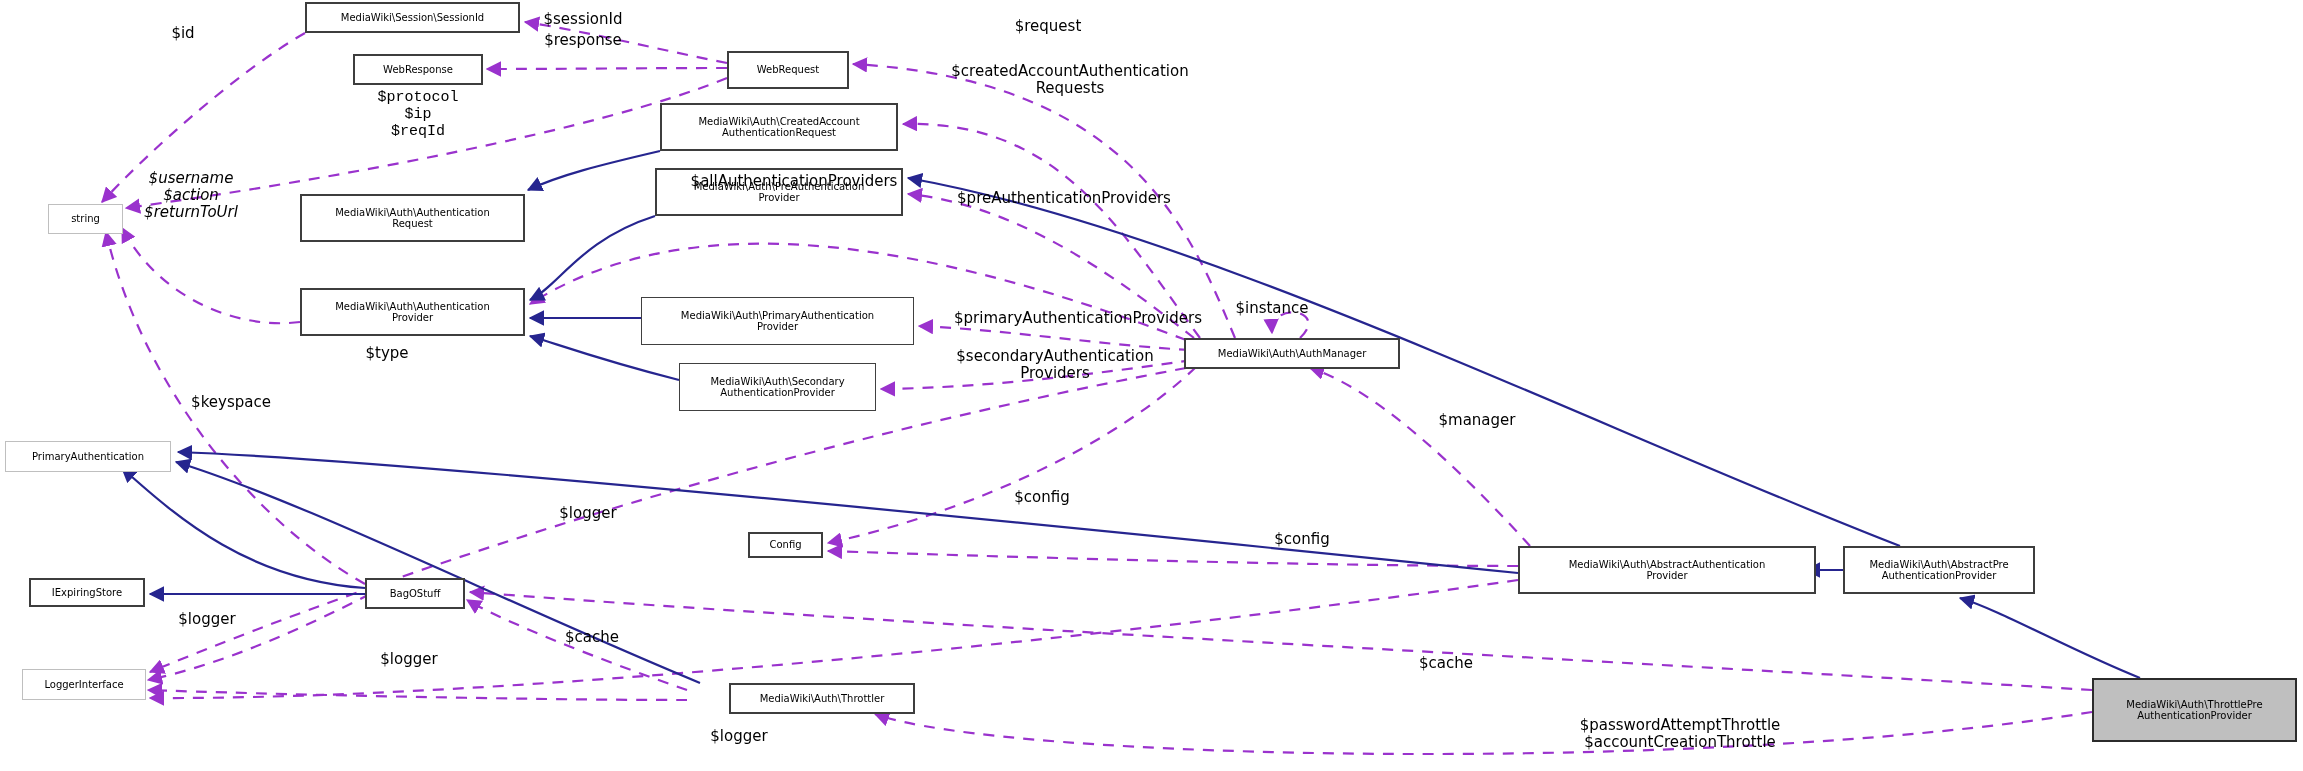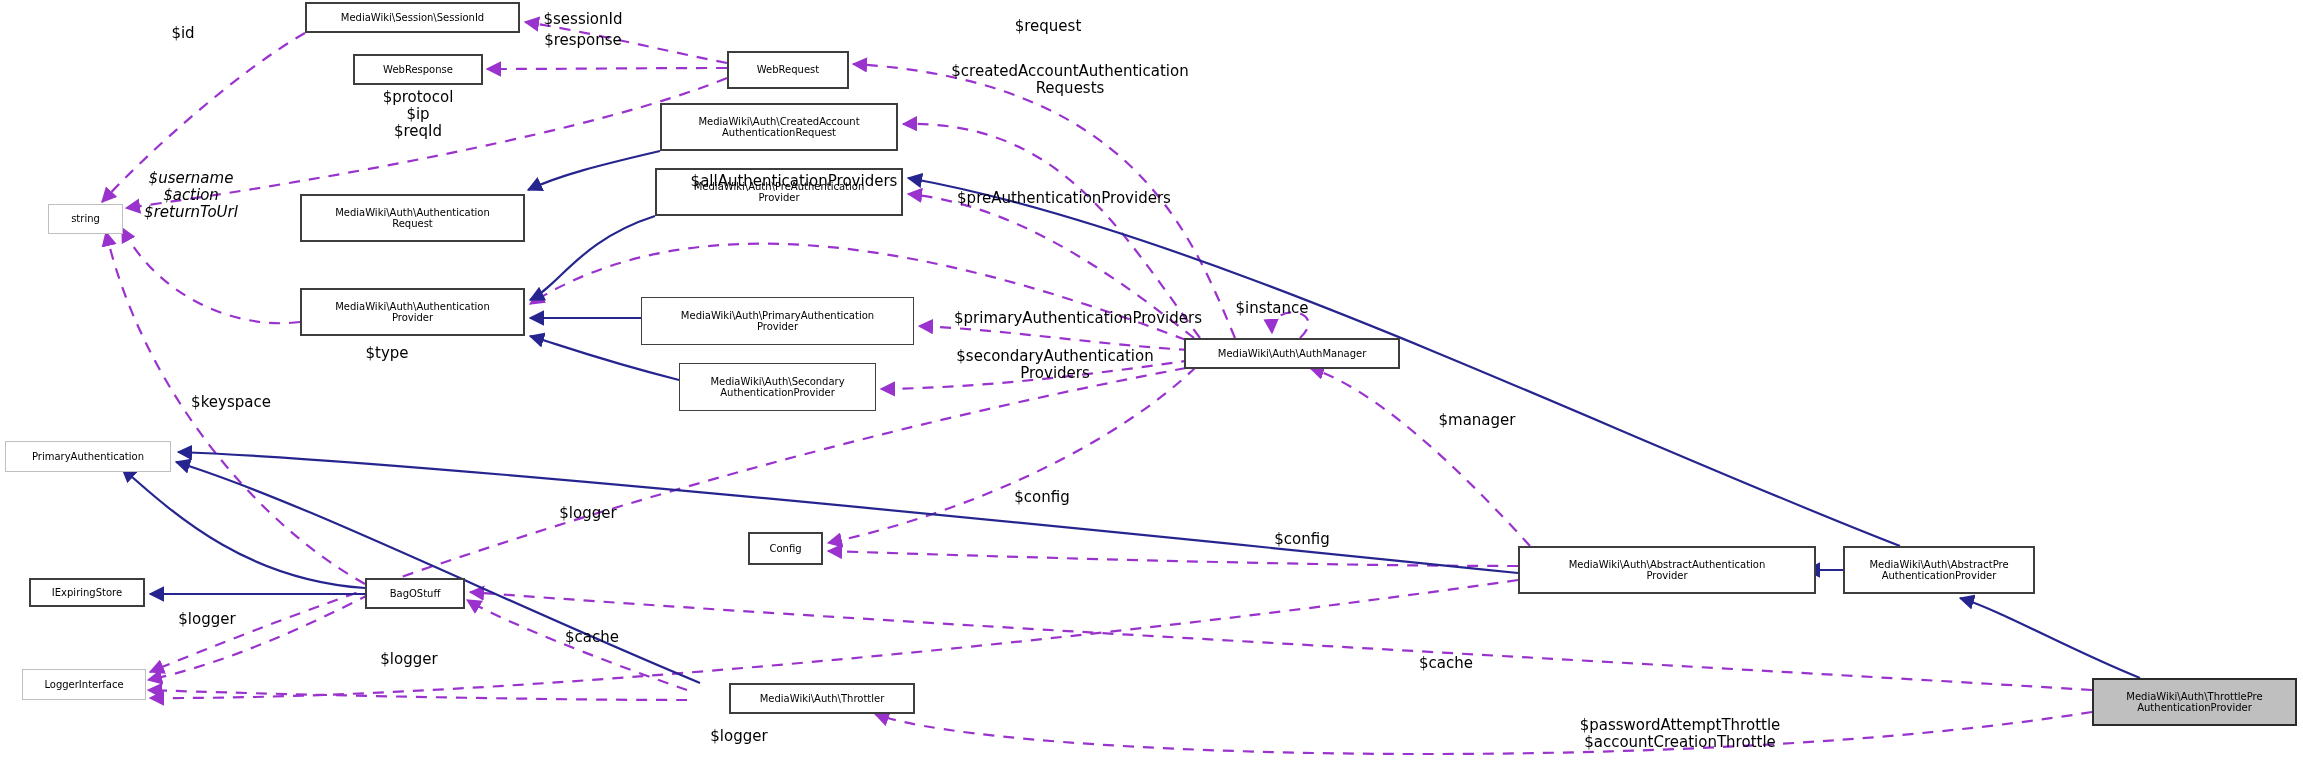--- a/index.html
+++ b/index.html
@@ -151,38 +151,38 @@
       <div class="node thick" style="left: 300px; top: 194px; width: 225px; height: 48px;">MediaWiki\Auth\Authentication
 Request</div>
       <div class="node thick" style="left: 300px; top: 288px; width: 225px; height: 48px;">MediaWiki\Auth\Authentication
 Provider</div>
       <div class="node" style="left: 641px; top: 297px; width: 273px; height: 48px;">MediaWiki\Auth\PrimaryAuthentication
 Provider</div>
       <div class="node" style="left: 679px; top: 363px; width: 197px; height: 48px;">MediaWiki\Auth\Secondary
 AuthenticationProvider</div>
       <div class="node thick" style="left: 1184px; top: 338px; width: 216px; height: 31px;">MediaWiki\Auth\AuthManager</div>
       <div class="node light" style="left: 5px; top: 441px; width: 166px; height: 31px;">PrimaryAuthentication</div>
-      <div class="node thick" style="left: 748px; top: 532px; width: 75px; height: 33px;">Config</div>
+      <div class="node thick" style="left: 748px; top: 532px; width: 75px; height: 26px;">Config</div>
       <div class="node thick" style="left: 29px; top: 578px; width: 116px; height: 29px;">IExpiringStore</div>
       <div class="node thick" style="left: 365px; top: 578px; width: 100px; height: 31px;">BagOStuff</div>
       <div class="node thick" style="left: 1518px; top: 546px; width: 298px; height: 48px;">MediaWiki\Auth\AbstractAuthentication
 Provider</div>
       <div class="node light" style="left: 22px; top: 669px; width: 124px; height: 31px;">LoggerInterface</div>
       <div class="node thick" style="left: 694px; top: 683px; width: 186px; height: 31px; margin-left: 35px;">MediaWiki\Auth\Throttler</div>
       <div class="node thick" style="left: 1843px; top: 546px; width: 192px; height: 48px;">MediaWiki\Auth\AbstractPre
 AuthenticationProvider</div>
-      <div class="node focus" style="left: 2092px; top: 678px; width: 205px; height: 48px;">MediaWiki\Auth\ThrottlePre
+      <div class="node focus" style="left: 2092px; top: 678px; width: 205px; height: 64px;">MediaWiki\Auth\ThrottlePre
 AuthenticationProvider</div>
     </div>
   <div id="labels">
       <div class="edge-label" style="left: 148px; top: 25px; width: 70px;">$id</div>
       <div class="edge-label" style="left: 528px; top: 11px; width: 110px;">$sessionId</div>
       <div class="edge-label" style="left: 1002px; top: 18px; width: 92px;">$request</div>
       <div class="edge-label" style="left: 531px; top: 32px; width: 104px;">$response</div>
-      <div class="edge-label" style="left: 358px; top: 89px; width: 120px;">$protocol
+      <div class="edge-label" style="left: 358px; top: 89px; width: 120px; font-family: Liberation Mono, monospace;">$protocol
 $ip
 $reqId</div>
       <div class="edge-label" style="left: 920px; top: 63px; width: 300px;">$createdAccountAuthentication
 Requests</div>
       <div class="edge-label" style="left: 126px; top: 170px; width: 130px; font-style: italic;">$username
 $action
 $returnToUrl</div>
       <div class="edge-label" style="left: 930px; top: 190px; width: 268px;">$preAuthenticationProviders</div>
       <div class="edge-label" style="left: 660px; top: 173px; width: 268px;">$allAuthenticationProviders</div>
       <div class="edge-label" style="left: 928px; top: 310px; width: 300px;">$primaryAuthenticationProviders</div>

